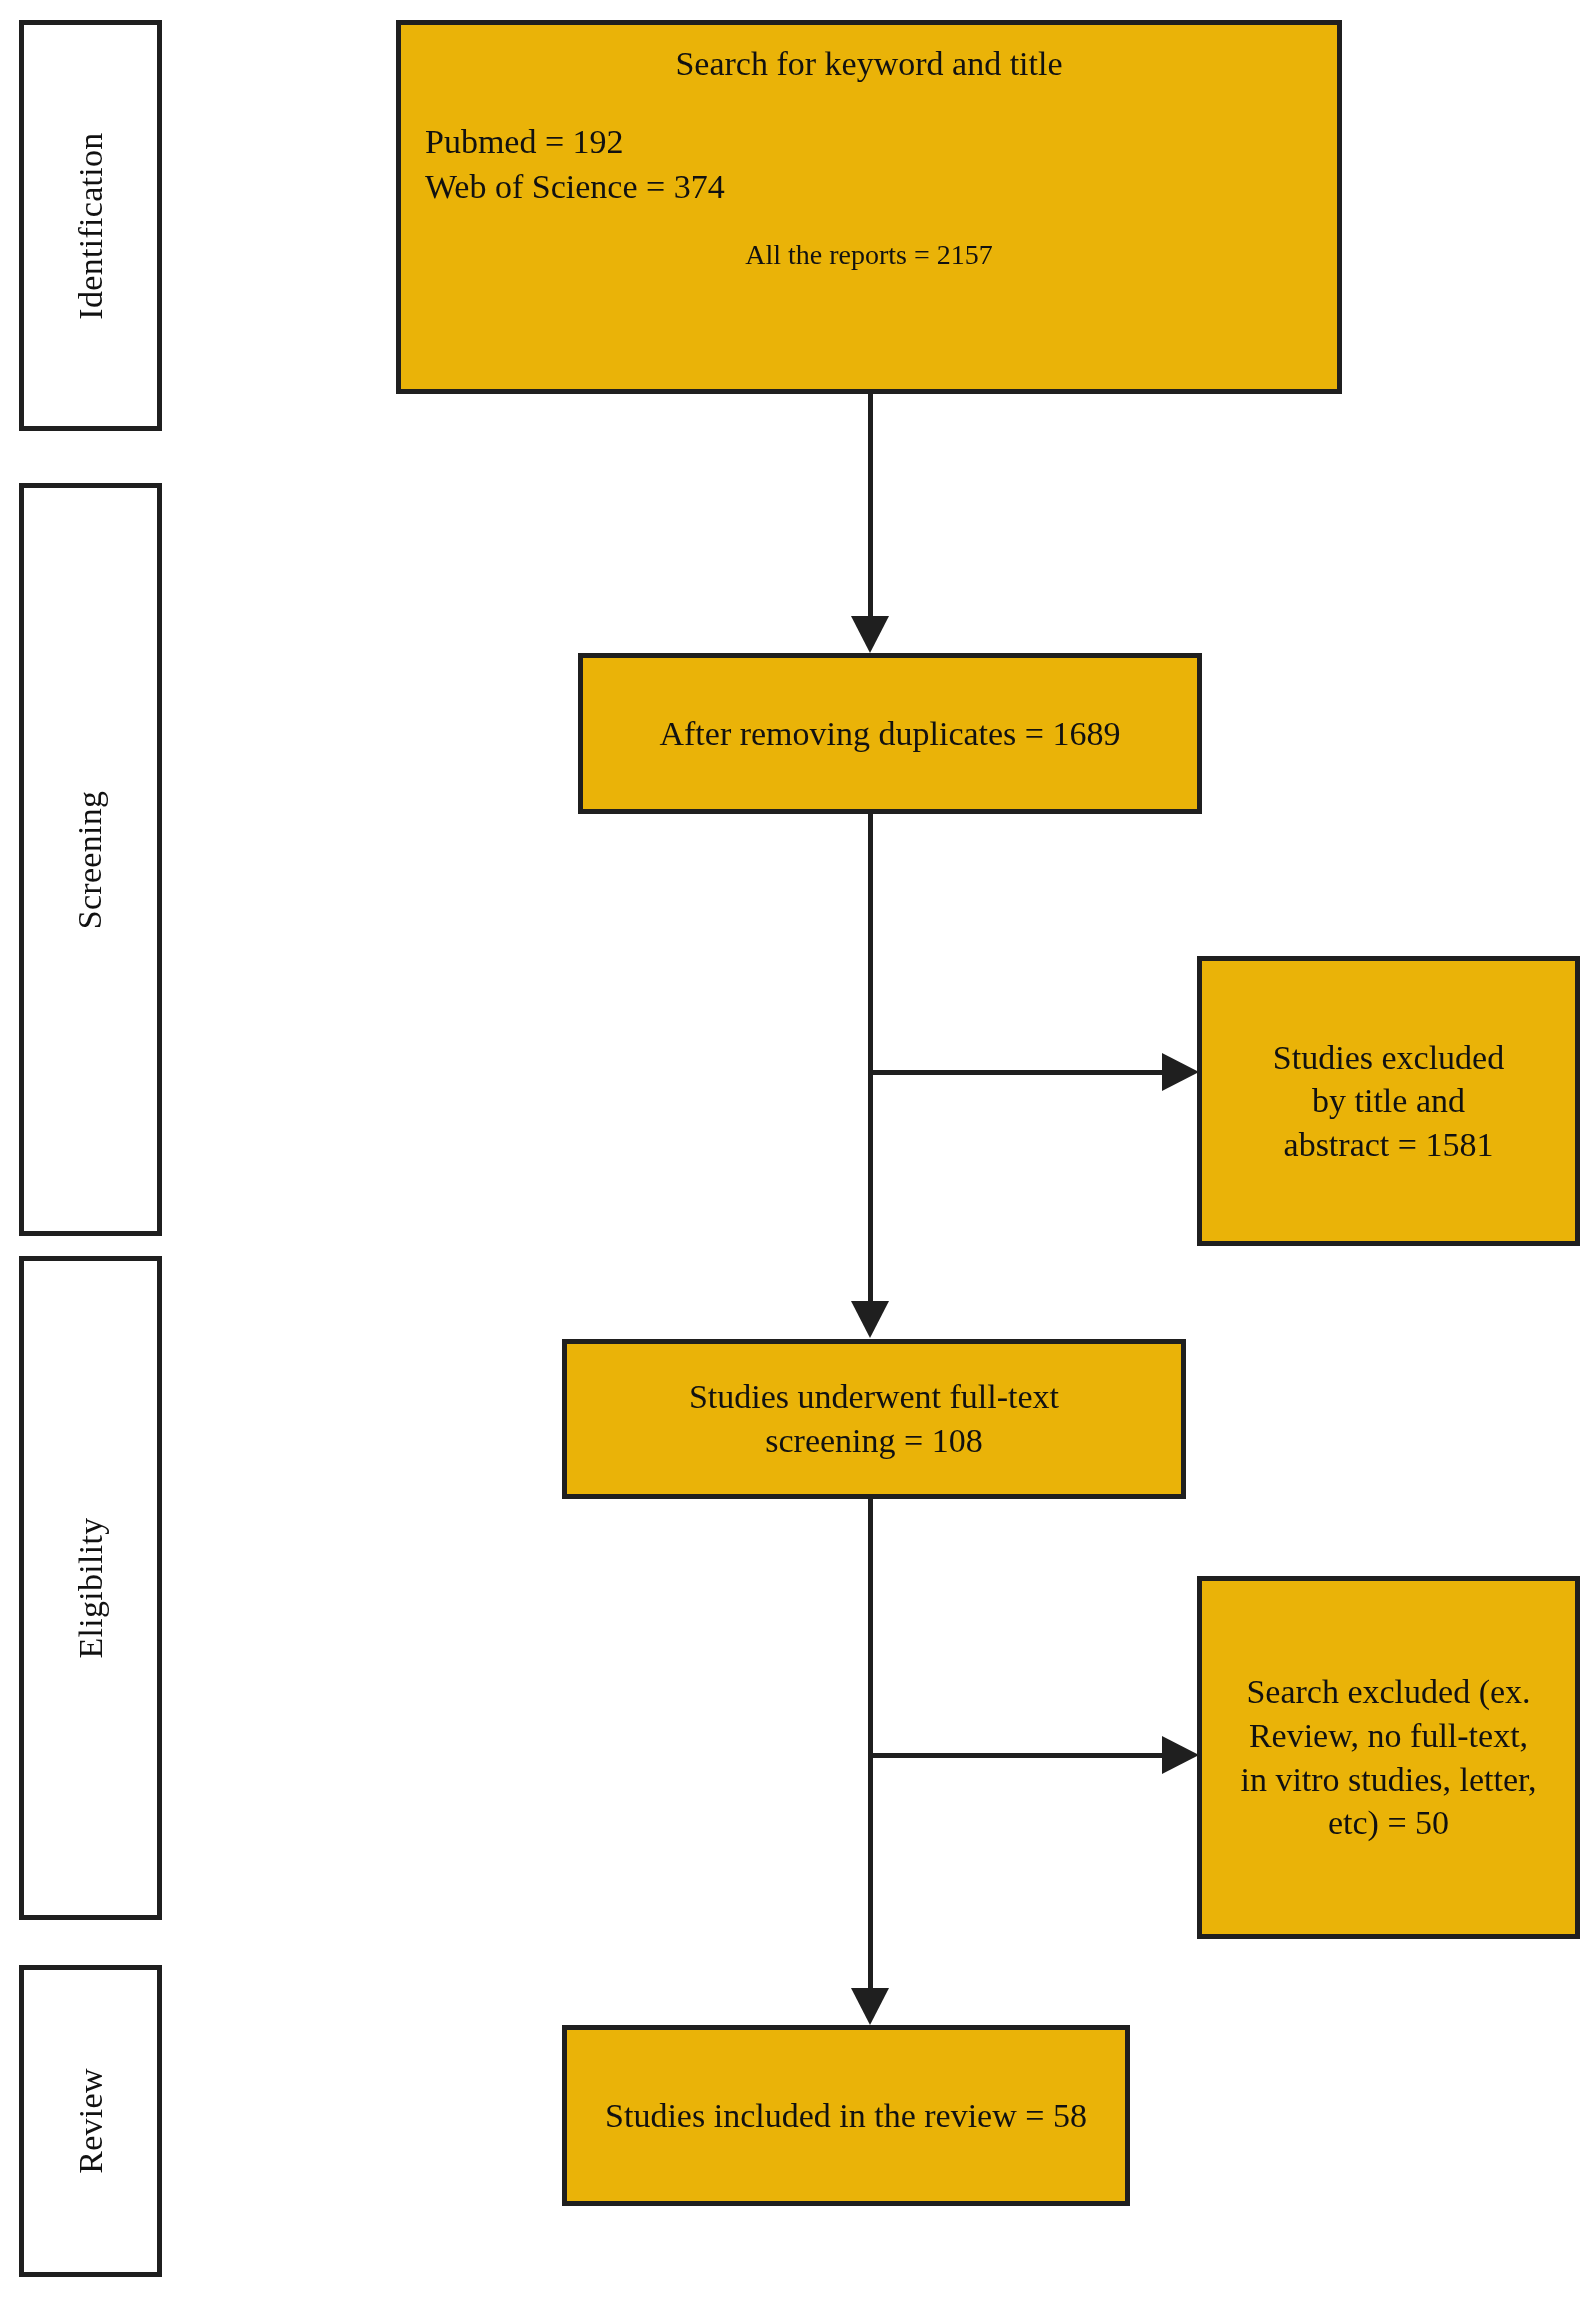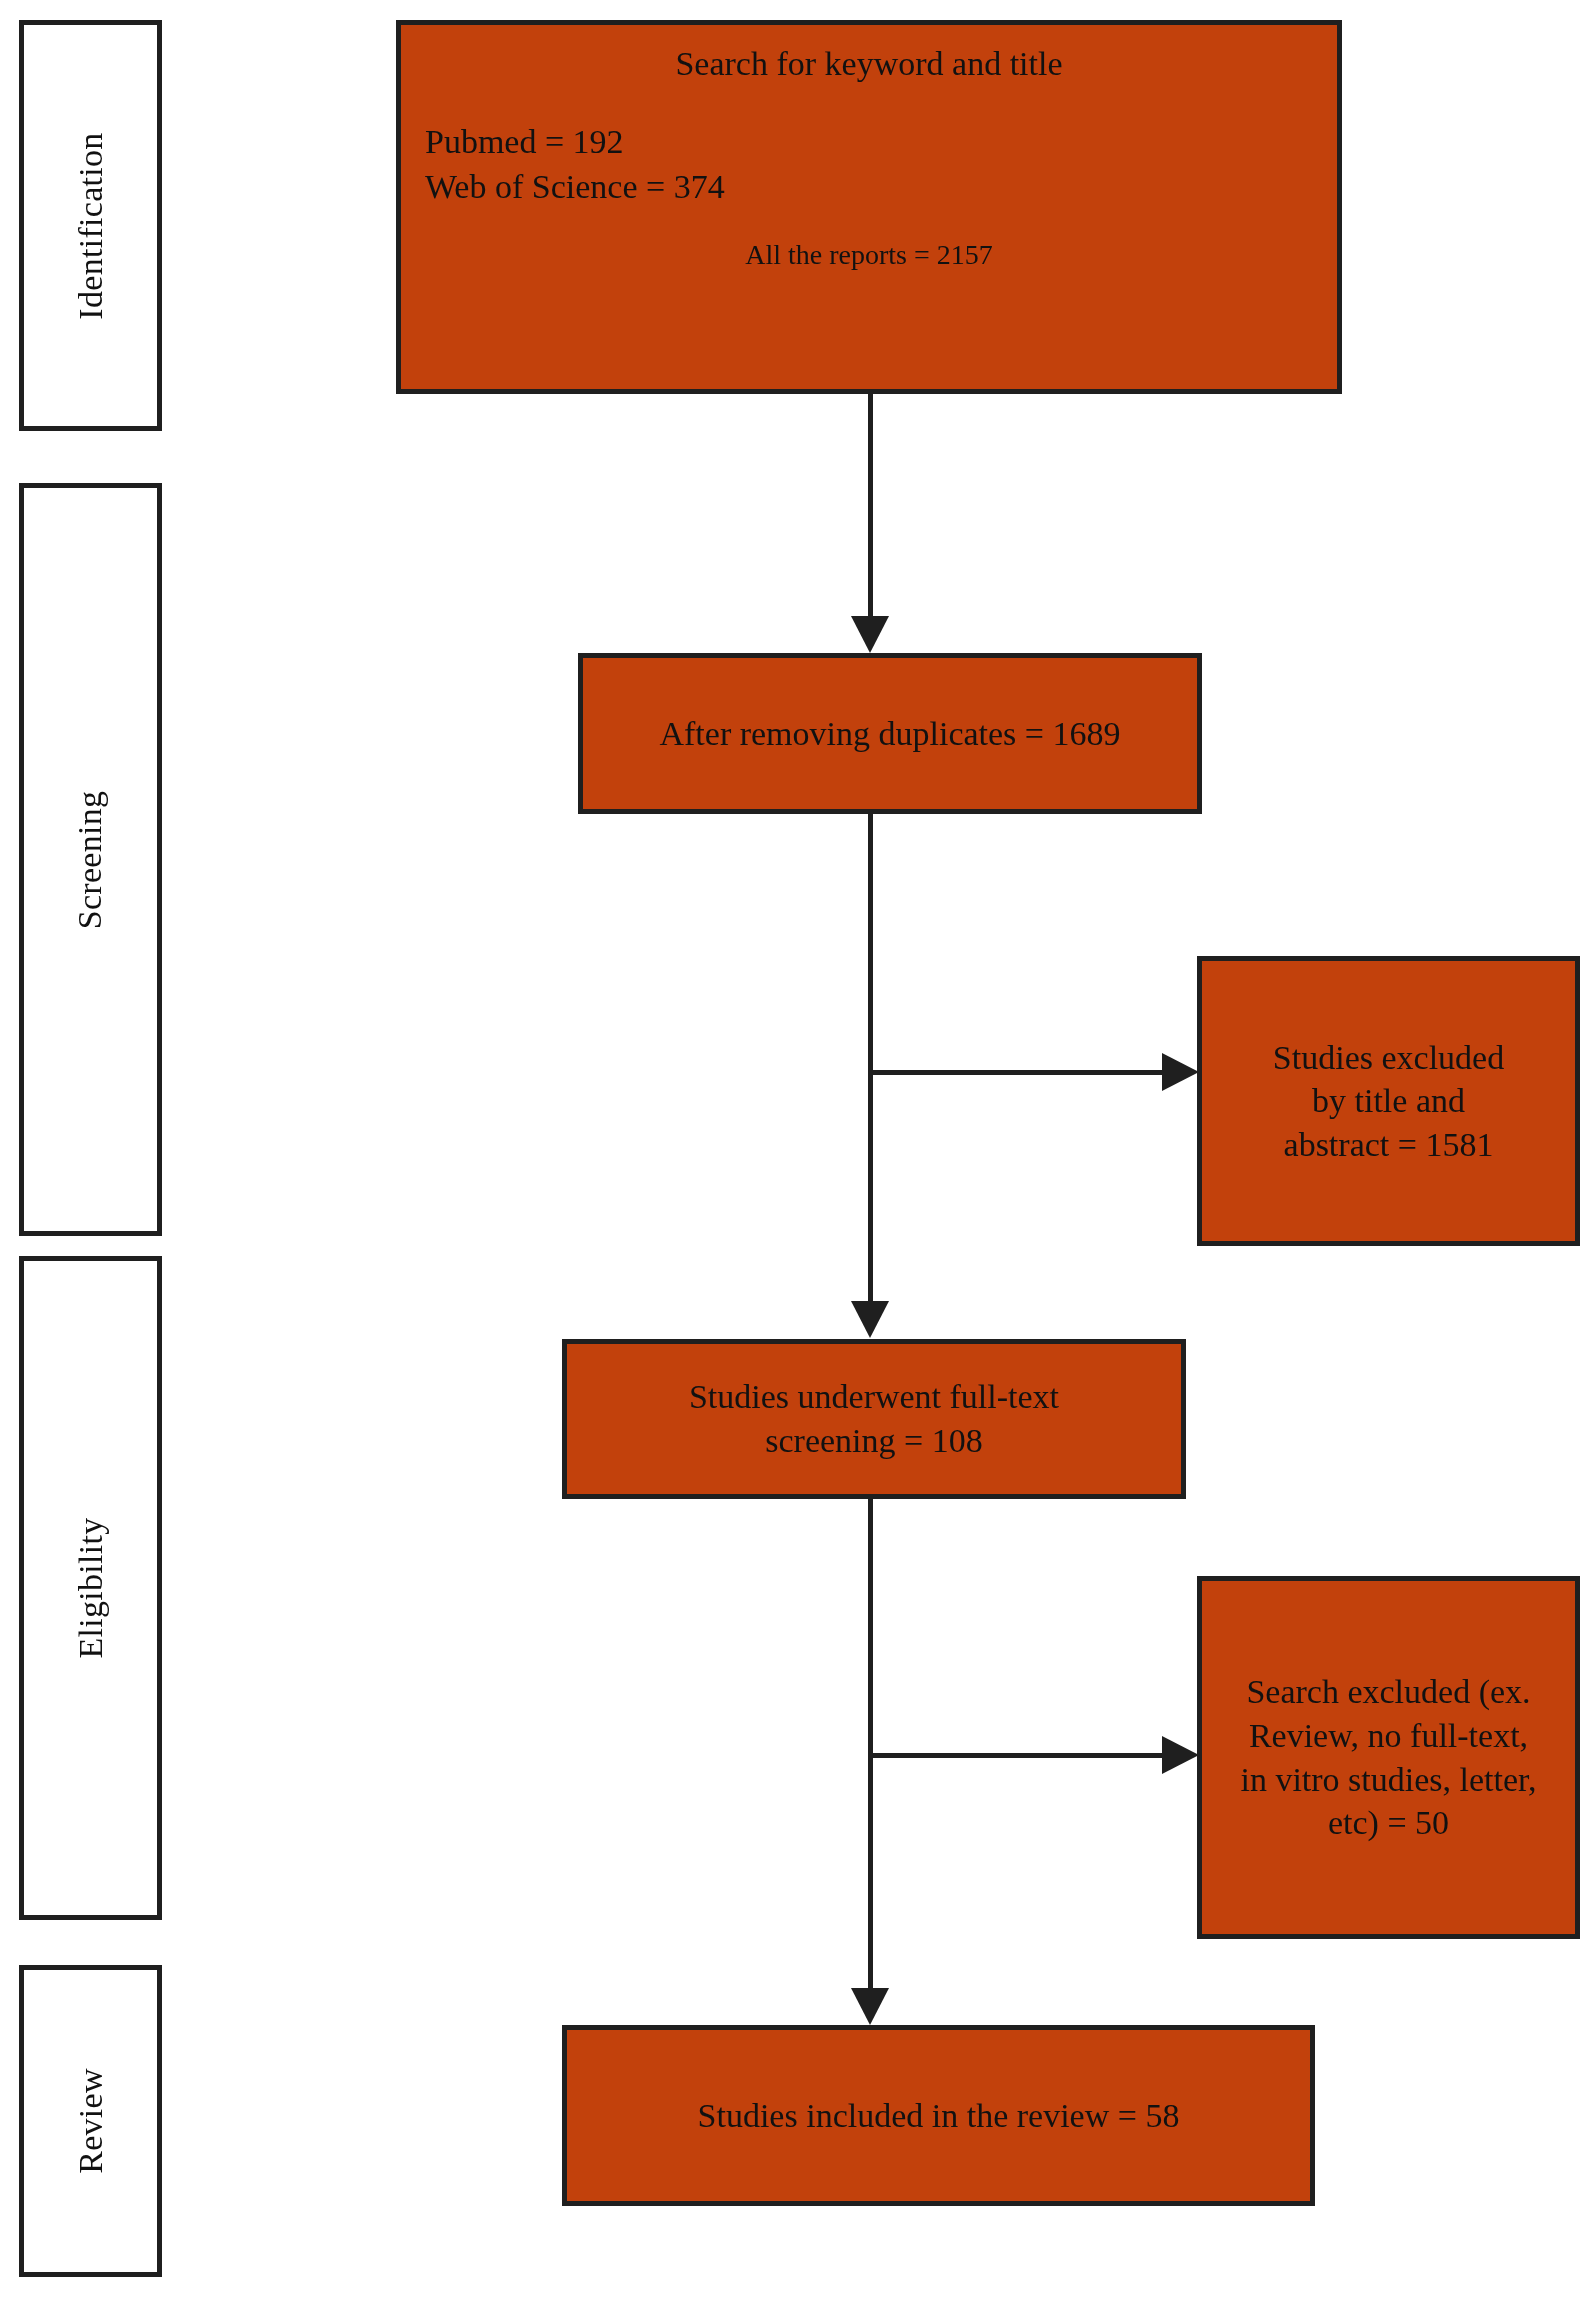--- a/index.html
+++ b/index.html
@@ -32,21 +32,21 @@
     white-space: nowrap;
     font-size: 34px;
     letter-spacing: 0.3px;
     line-height: 1;
   }
 
   
   .flow-box {
     position: absolute;
     border: 5.7px solid #1f1f1f;
-    background: #c2410c;
+    background: #eab308;
     box-sizing: border-box;
   }
   .flow-box.centered {
     display: flex;
     align-items: center;
     justify-content: center;
     text-align: center;
   }
   .flow-text {
     font-size: 34px;
@@ -174,18 +174,18 @@
 
   <div class="flow-box centered" style="left:1197px; top:1576px; width:383px; height:363px;">
     <div class="flow-text">
       <div>Search excluded (ex.</div>
       <div>Review, no full-text,</div>
       <div>in vitro studies, letter,</div>
       <div>etc) = 50</div>
     </div>
   </div>
 
-  <div class="flow-box centered" style="left:562px; top:2025px; width:753px; height:181px;">
+  <div class="flow-box centered" style="left:562px; top:2025px; width:568px; height:181px;">
     <div class="flow-text">Studies included in the review = 58</div>
   </div>
 
 </div>
 
 
 </body></html>

